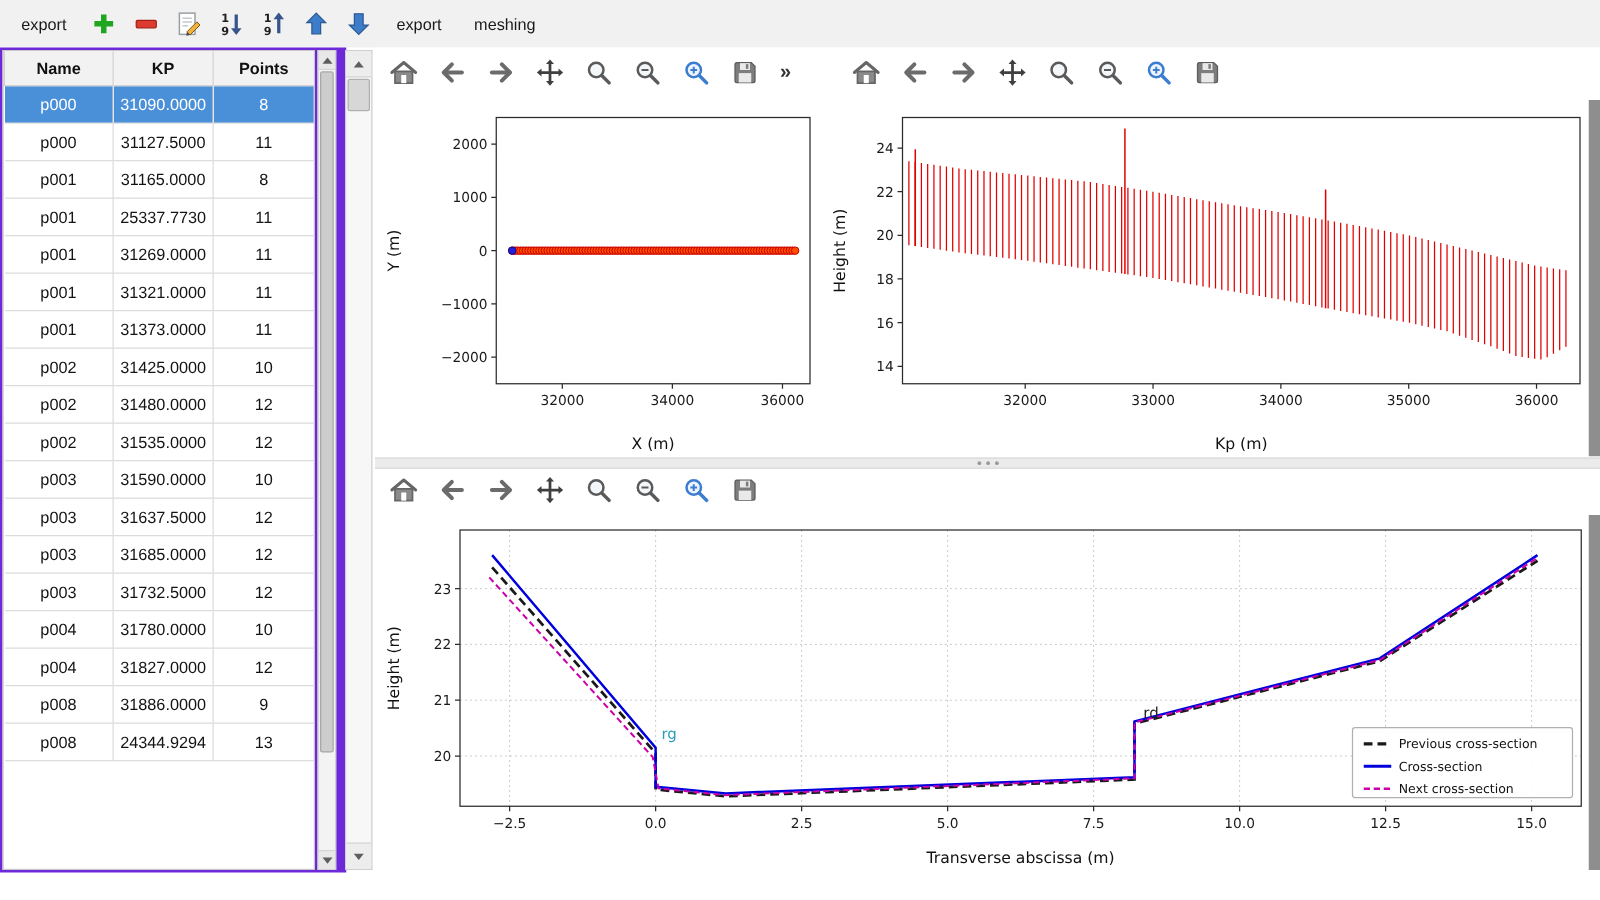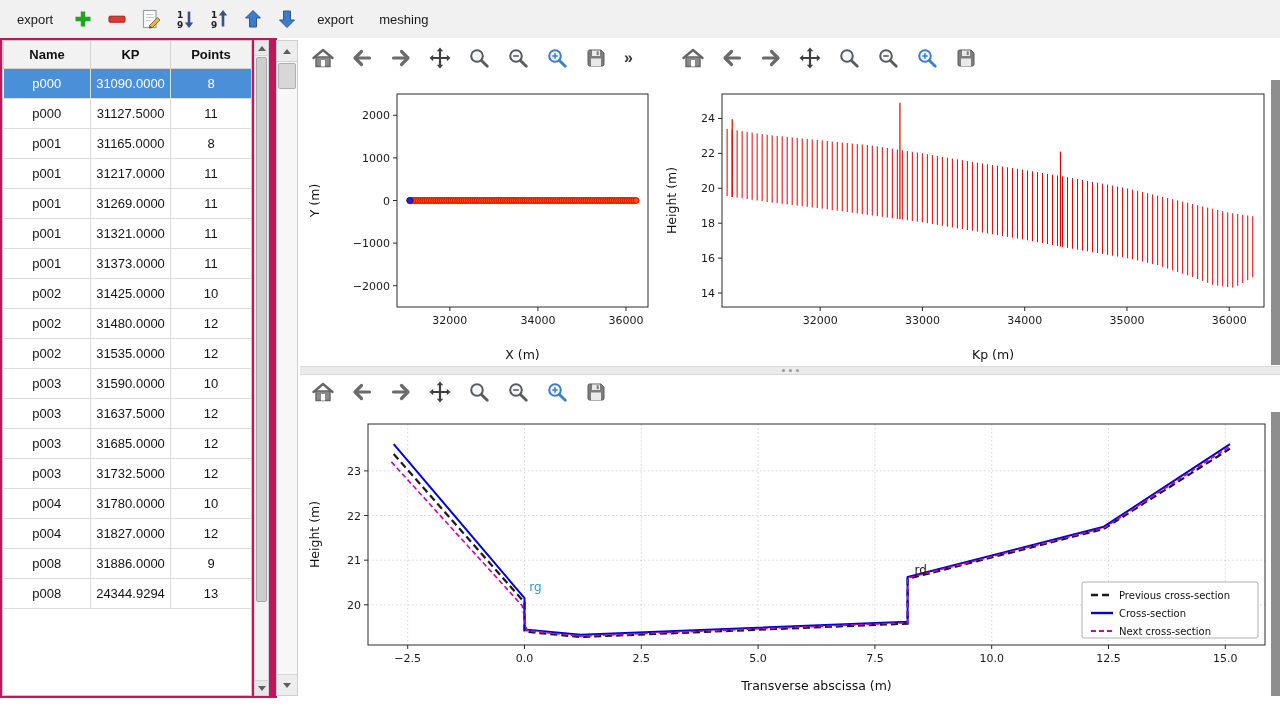--- a/index.html
+++ b/index.html
@@ -9,21 +9,21 @@
   
   .app-toolbar{position:absolute;top:0;left:0;right:0;height:38px;background:#f1f1f1;
 eine    border-bottom:1px solid #dcdcdc;display:flex;align-items:center;padding:0 6px;gap:4px;box-sizing:border-box;}
   .tb-text{background:transparent;border:1px solid transparent;font:13px "Liberation Sans",sans-serif;
     color:#1a1a1a;padding:5px 10px;border-radius:3px;cursor:default;}
   .tb-icon{width:30px;height:30px;display:flex;align-items:center;justify-content:center;
     background:transparent;border:1px solid transparent;border-radius:3px;padding:0;}
   .app-ic{width:22px;height:22px;display:block;}
 
   
-  .left-panel{position:absolute;top:38px;left:0;width:277px;bottom:22px;background:#be185d;}
+  .left-panel{position:absolute;top:38px;left:0;width:277px;bottom:22px;background:#6d28d9;}
   .table-wrap{position:absolute;top:2px;left:2px;width:250px;bottom:2px;background:#fff;
     border:1px solid #c9c9c9;overflow:hidden;box-sizing:border-box;}
   table.cs{border-collapse:collapse;width:100%;table-layout:fixed;}
   .cs th{height:25px;background:#f2f2f2;border:1px solid #d2d2d2;border-top:none;
     font:bold 13px "Liberation Sans",sans-serif;color:#111;}
   .cs td{height:29px;border-right:1px solid #dcdcdc;border-bottom:1px solid #dcdcdc;
     font:13px "Liberation Sans",sans-serif;color:#141414;text-align:center;overflow:hidden;
     text-overflow:ellipsis;white-space:nowrap;padding:0 2px;}
   tr.sel td{background:#4a90d9;color:#fff;}
 
@@ -211,21 +211,21 @@
               <td>31127.5000</td>
               <td>11</td>
             </tr>
             <tr>
               <td>p001</td>
               <td>31165.0000</td>
               <td>8</td>
             </tr>
             <tr>
               <td>p001</td>
-              <td>31217.0000</td>
+              <td>25337.7730</td>
               <td>11</td>
             </tr>
             <tr>
               <td>p001</td>
               <td>31269.0000</td>
               <td>11</td>
             </tr>
             <tr>
               <td>p001</td>
               <td>31321.0000</td>

